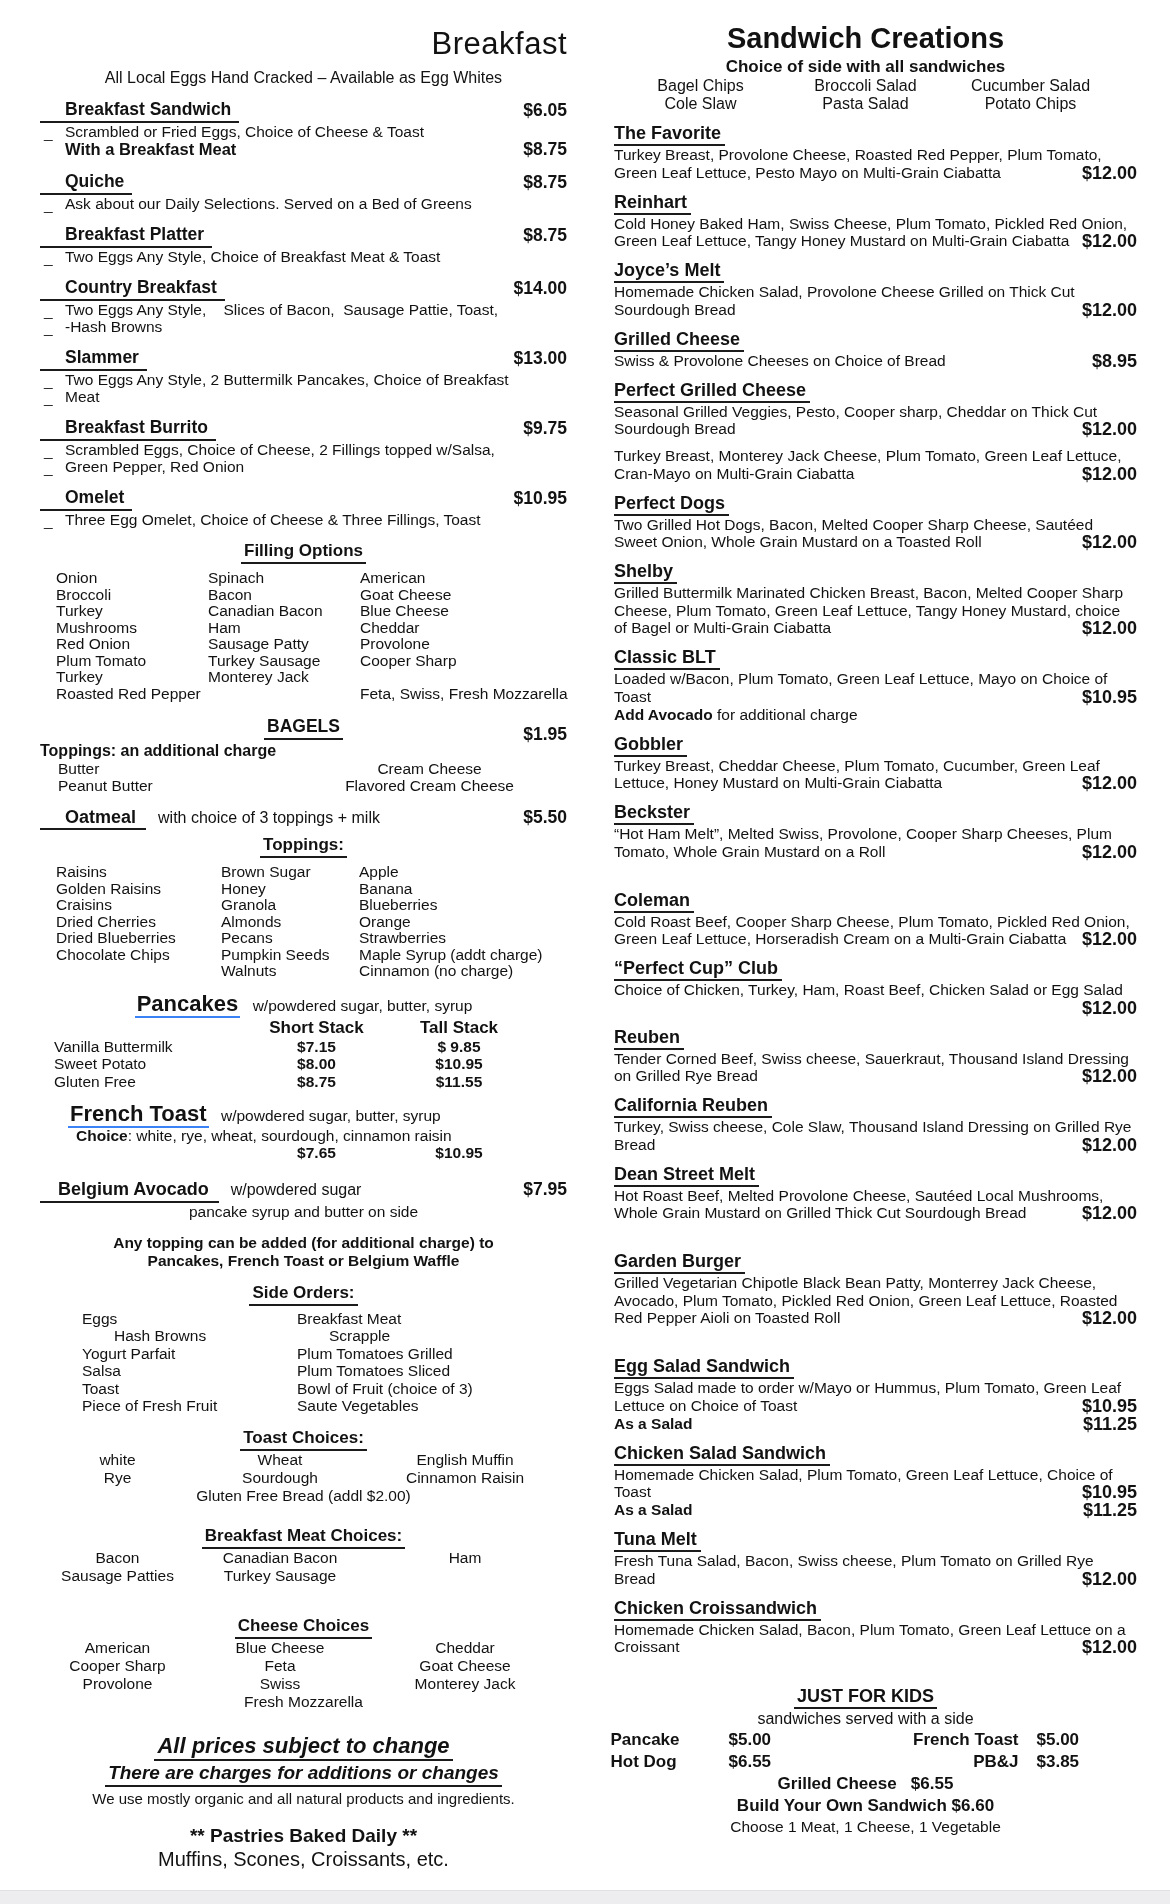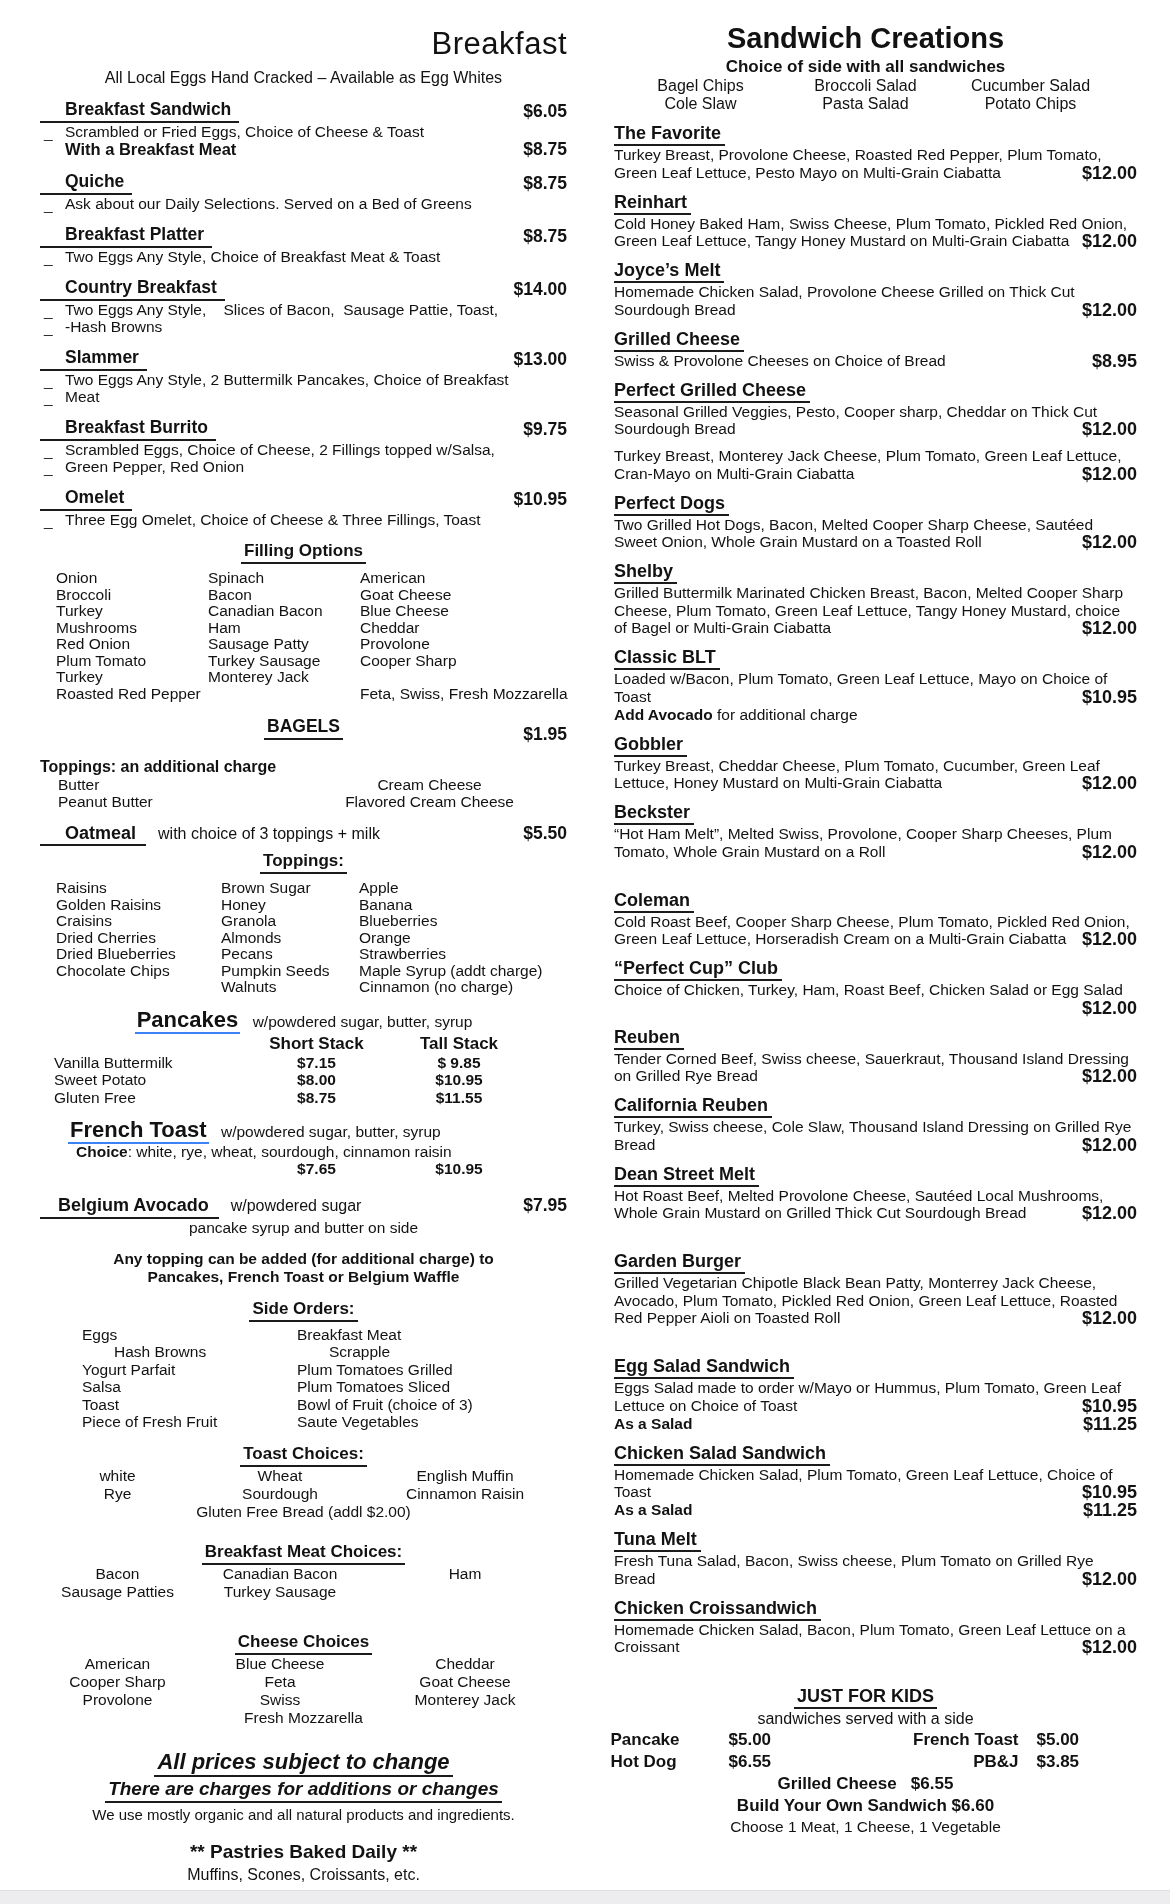--- a/index.html
+++ b/index.html
@@ -5,36 +5,36 @@
   html,body{margin:0;padding:0;background:#fff;}
   body{font-family:"Liberation Sans",sans-serif;color:#121212;}
   .page{position:relative;width:1170px;height:1904px;background:#ffffff;overflow:hidden;}
   .col-left{position:absolute;left:40px;top:26px;width:527px;}
   .col-right{position:absolute;left:594px;top:22px;width:543px;}
 
   
   .bk-title{text-align:right;font-size:31px;font-weight:normal;letter-spacing:.5px;}
   .bk-sub{text-align:center;font-size:16px;margin-top:7px;}
   .bk-item{margin-top:11px;padding-left:25px;}
-  .bk-head{display:flex;justify-content:space-between;align-items:flex-end;line-height:23px;}
+  .bk-head{display:flex;justify-content:space-between;align-items:center;line-height:23px;}
   .bk-name{font-weight:bold;font-size:17.5px;border-bottom:2px solid #1b1b1b;margin-left:-25px;padding-left:25px;padding-right:8px;}
   .bk-price{font-weight:bold;font-size:17.5px;}
   .bk-line{font-size:15.5px;line-height:17px;position:relative;}
   .bk-line::before{content:"_";position:absolute;left:-21px;top:1px;color:#222;}
   .bk-subrow{display:flex;justify-content:space-between;font-weight:bold;font-size:16.5px;line-height:19px;}
   .sec{margin-top:12px;}
   .sec-head{text-align:center;font-weight:bold;font-size:17px;line-height:22px;}
   .u{border-bottom:2px solid #1b1b1b;display:inline-block;padding:0 3px 0 3px;}
   .cols3{display:grid;padding-left:16px;font-size:15.5px;margin-top:6px;}
   .fill-cols{grid-template-columns:152px 152px auto;}
   .oat-cols{grid-template-columns:165px 138px auto;}
   .colline{line-height:16.5px;min-height:16.5px;white-space:nowrap;}
   .center-rel{position:relative;text-align:center;line-height:24px;}
   .abs-price{position:absolute;right:0;top:8px;font-weight:bold;font-size:17.5px;}
-  .bold-left{font-weight:bold;font-size:16px;margin-top:18px;line-height:18px;}
+  .bold-left{font-weight:bold;font-size:16px;margin-top:2px;line-height:18px;}
   .two-col{display:grid;grid-template-columns:46% 54%;font-size:15.5px;}
   .two-col .c2{text-align:center;}
   .two-col .line{line-height:17px;}
   .oat-row{display:flex;align-items:baseline;position:relative;padding-left:25px;margin-top:12px;line-height:22px;}
   .oat-name{font-weight:bold;font-size:18px;border-bottom:2px solid #1b1b1b;margin-left:-25px;padding-left:25px;padding-right:10px;}
   .oat-note{font-size:16px;margin-left:12px;}
   .oat-price{position:absolute;right:0;font-weight:bold;font-size:17.5px;}
   .pk-head{text-align:center;margin-top:12px;line-height:23px;}
   .pk-name{font-weight:bold;font-size:22px;border-bottom:2px solid #3b82f6;padding:0 2px;}
   .pk-note{font-size:15.5px;margin-left:8px;}
@@ -52,21 +52,21 @@
   .side-cols .line{line-height:17.5px;}
   .indent{padding-left:32px;}
   .row3{display:grid;grid-template-columns:155px 170px 200px;text-align:center;font-size:15.5px;}
   .row3 .cell{line-height:18px;}
   .center-line{text-align:center;font-size:15.5px;line-height:18px;}
   .footer{margin-top:22px;text-align:center;}
   .f1{font-size:22px;font-weight:bold;font-style:italic;line-height:26px;}
   .f2{font-size:19px;font-weight:bold;font-style:italic;line-height:24px;}
   .f3{font-size:15px;line-height:19px;margin-top:2px;}
   .f4{font-size:19px;font-weight:bold;line-height:24px;margin-top:16px;}
-  .f5{font-size:16px;line-height:22px;}
+  .f5{font-size:20px;line-height:22px;}
 
   
   .sw-title{text-align:center;font-size:29px;font-weight:bold;}
   .sw-sub{text-align:center;font-size:17px;font-weight:bold;line-height:20px;margin-top:2px;}
   .sides{display:grid;grid-template-columns:170px 160px 170px;width:500px;margin:0 auto;text-align:center;font-size:16px;}
   .sides .cell{line-height:18px;}
   .sw-item{margin-top:9px;padding-left:20px;}
   .sw-item.gap{margin-top:28px;}
   .sw-namewrap{line-height:22px;}
   .sw-name{font-weight:bold;font-size:18px;border-bottom:2px solid #1b1b1b;display:inline-block;padding-right:4px;}

